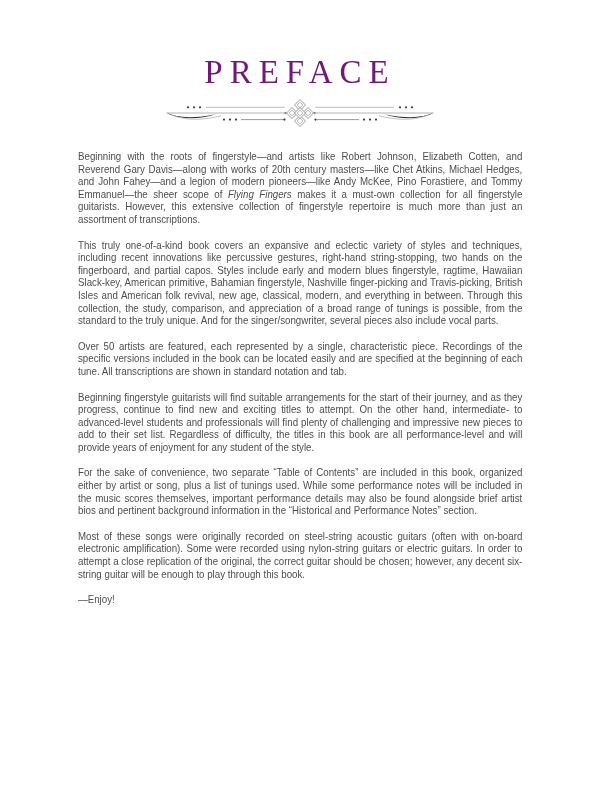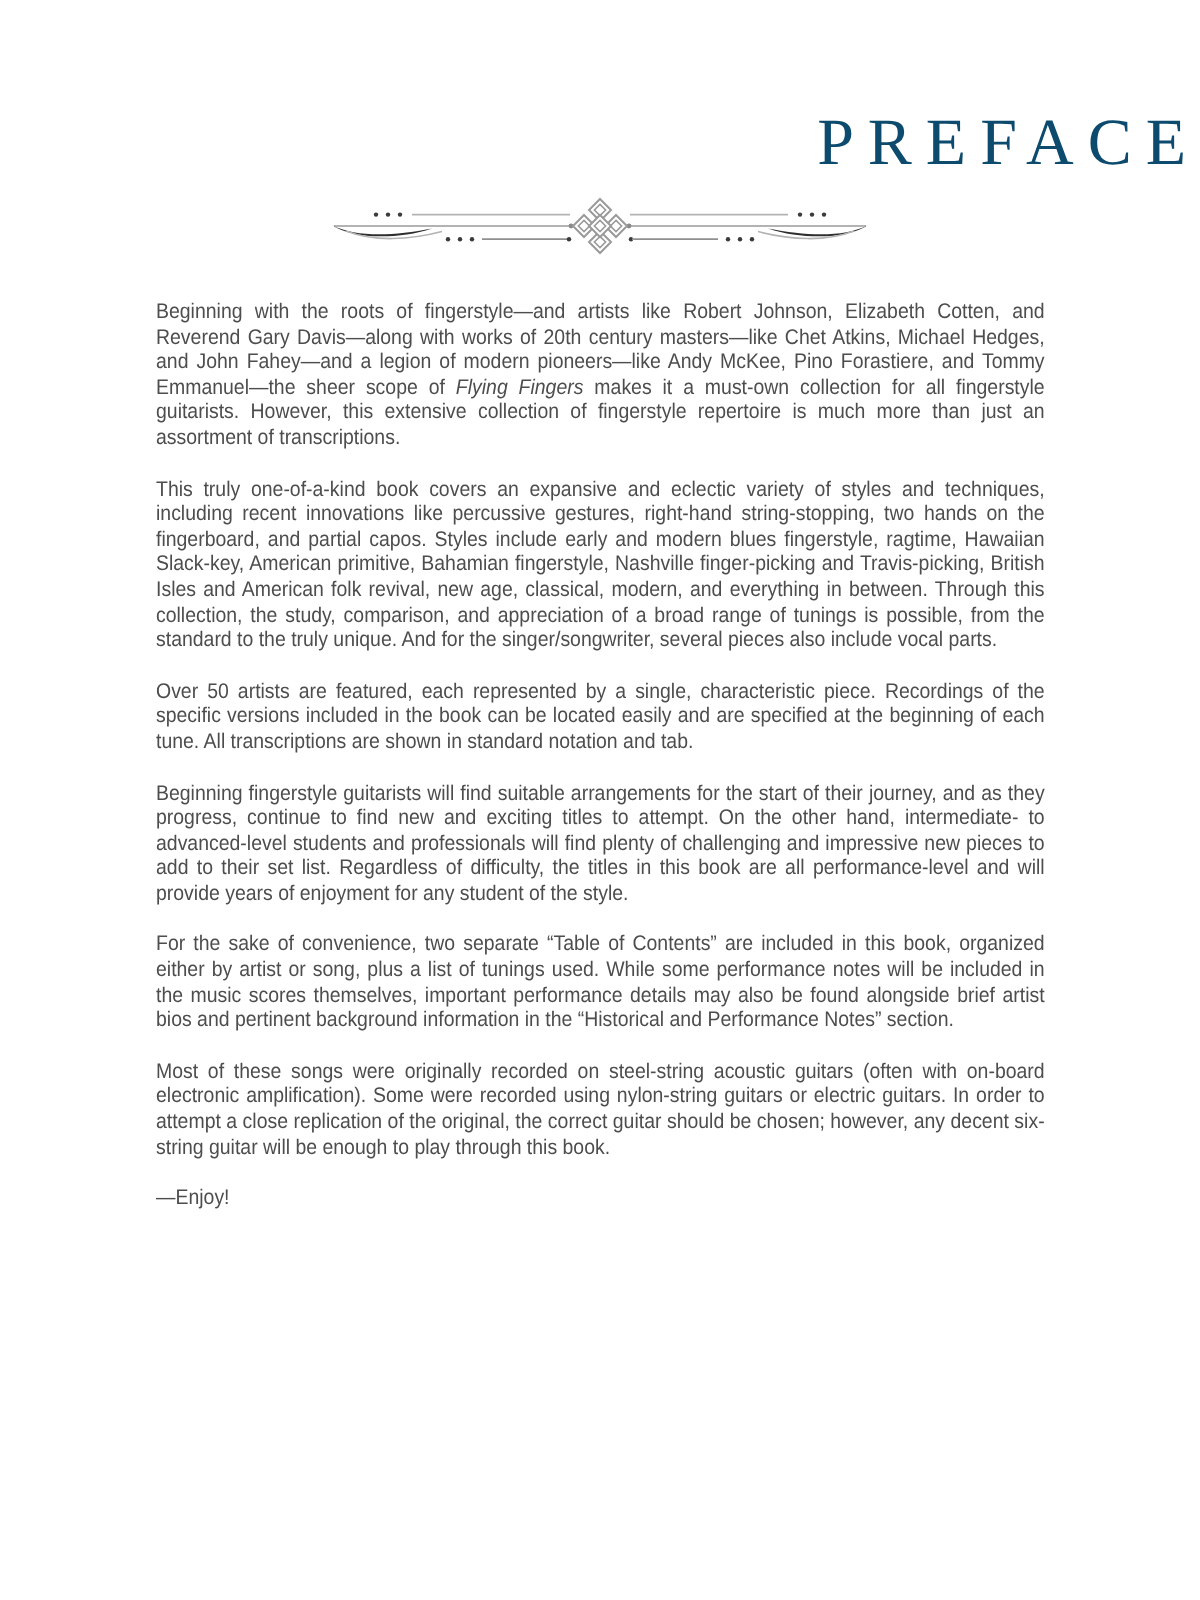--- a/index.html
+++ b/index.html
@@ -13,26 +13,26 @@
     height: 800px;
     background: #ffffff;
     overflow: hidden;
     font-family: "Liberation Sans", sans-serif;
   }
   .title {
     position: absolute;
     top: 56px;
     left: 0;
     width: 100%;
-    text-align: right;
+    text-align: center;
     font-family: "Liberation Serif", serif;
     font-size: 33px;
     font-weight: 400;
     letter-spacing: 7px;
-    color: #0c4a6e;
+    color: #701a75;
     line-height: 1;
   }
   .ornament-wrap {
     position: absolute;
     top: 96px;
     left: 164px;
     width: 272px;
     height: 36px;
   }
   .bodytext {

